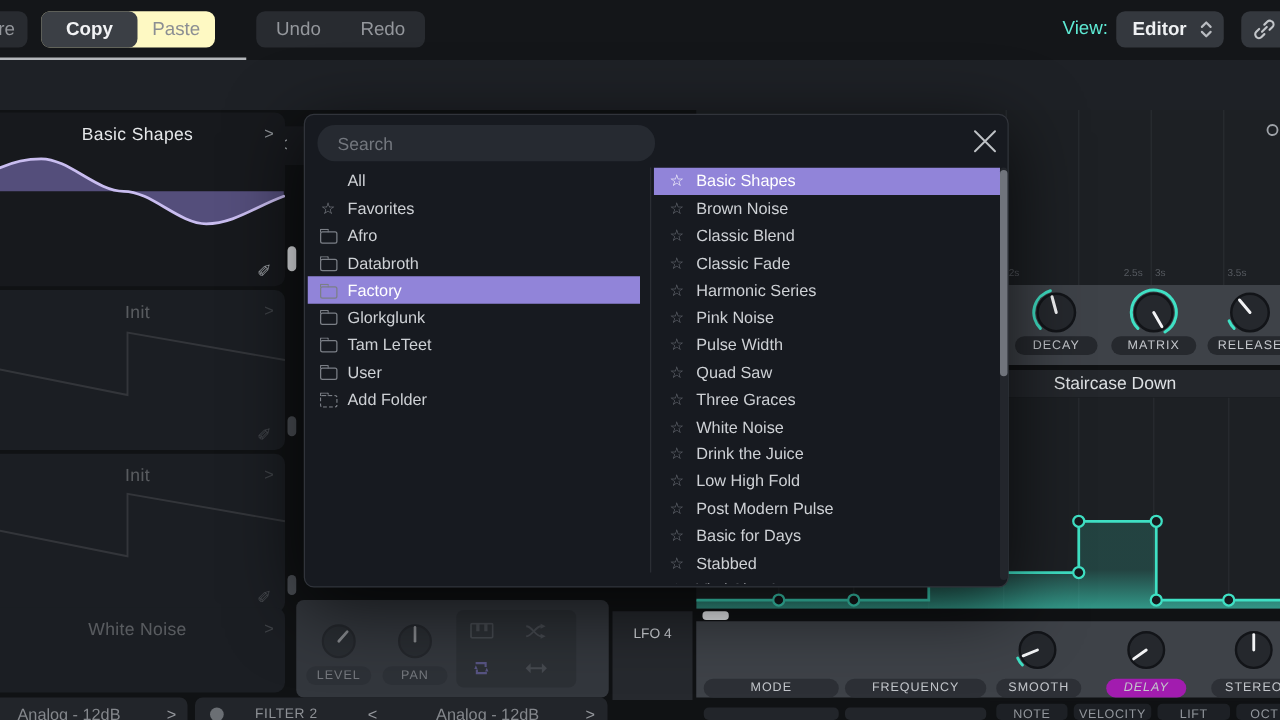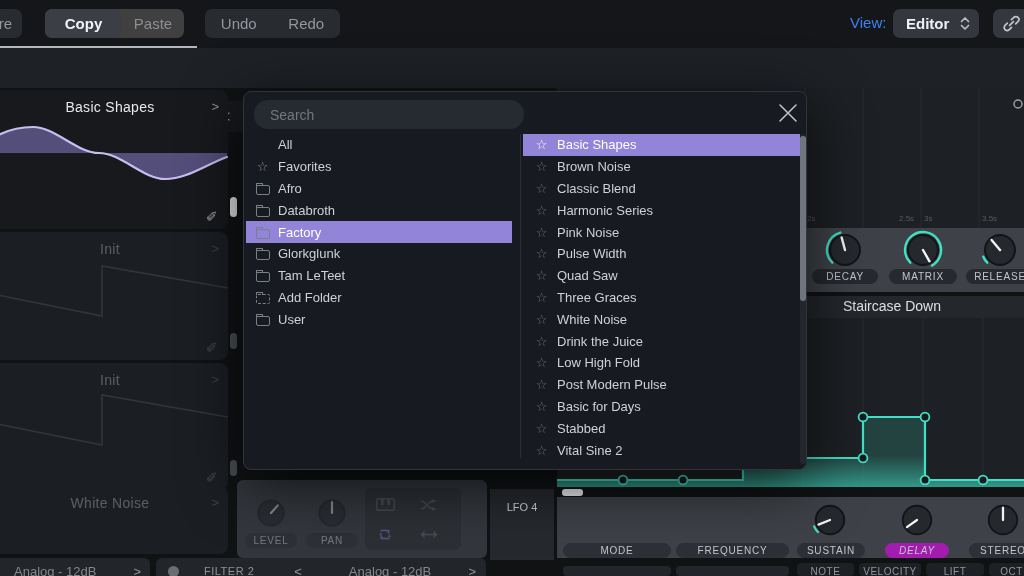--- a/index.html
+++ b/index.html
@@ -88,29 +88,29 @@
   svg{display:block;}
   .txt{position:absolute;}
 </style>
 </head>
 <body>
 
 <div id="app">
 
   <div class="abs topbar">
     <div class="abs tb-btn" style="left:-34px;width:56px;justify-content:flex-end;padding-right:10px;">re</div>
-    <div class="abs" style="left:33px;top:9px;width:139px;height:29px;background:#404040;border-radius:7px;margin-left:12px;">
+    <div class="abs" style="left:33px;top:9px;width:139px;height:29px;background:#fef9c3;border-radius:7px;">
       <div class="abs seg" style="left:0;top:0;width:77px;height:29px;display:flex;align-items:center;justify-content:center;font-size:15px;">Copy</div>
       <div class="abs" style="left:77px;top:0;width:62px;height:29px;display:flex;align-items:center;justify-content:center;font-size:15px;color:#8b8e93;">Paste</div>
     </div>
     <div class="abs tb-btn" style="left:205px;width:135px;">
       <div style="flex:1;text-align:center;">Undo</div>
       <div style="flex:1;text-align:center;">Redo</div>
     </div>
-    <div class="abs txt" style="left:850px;top:14px;font-size:15px;color:#3b82f6;">View:</div>
+    <div class="abs txt" style="left:850px;top:14px;font-size:15px;color:#5eead4;">View:</div>
     <div class="abs tb-btn" style="left:893px;width:86px;background:#34383e;color:#eef0f2;font-weight:bold;justify-content:flex-start;padding-left:13px;">
       <span>Editor</span>
       <svg width="12" height="15" viewBox="0 0 12 15" style="margin-left:10px;">
         <path d="M2.5 5.5 L6 2 L9.5 5.5 M2.5 9.5 L6 13 L9.5 9.5" stroke="#b9bcc1" stroke-width="1.7" fill="none" stroke-linecap="round" stroke-linejoin="round"></path>
       </svg>
     </div>
     <div class="abs tb-btn" style="left:993px;width:44px;background:#34383e;justify-content:flex-start;padding-left:9px;">
       <svg width="19" height="19" viewBox="0 0 20 20">
         <g stroke="#c3c6ca" stroke-width="1.8" fill="none" stroke-linecap="round">
           <path d="M8 12 L12 8"></path>
@@ -361,21 +361,21 @@
       <line x1="20" y1="20" x2="7.9" y2="24.9" stroke="#f2f3f5" stroke-width="2.4" stroke-linecap="round"></line>
     </svg>
     <svg class="abs" style="left:341px;top:4px;" width="38" height="38" viewBox="0 0 40 40">
       <circle cx="20" cy="20" r="15" fill="#25282d" stroke="#121418" stroke-width="2"></circle>
       <line x1="20" y1="20" x2="9.4" y2="27.5" stroke="#f2f3f5" stroke-width="2.4" stroke-linecap="round"></line>
     </svg>
     <svg class="abs" style="left:427px;top:4px;" width="38" height="38" viewBox="0 0 40 40">
       <circle cx="20" cy="20" r="15" fill="#25282d" stroke="#121418" stroke-width="2"></circle>
       <line x1="20" y1="20" x2="20" y2="7" stroke="#f2f3f5" stroke-width="2.4" stroke-linecap="round"></line>
     </svg>
-    <div class="abs pill" style="left:240px;top:46px;width:68px;background:#2d3036;">SUSTAIN</div>
+    <div class="abs pill" style="left:240px;top:46px;width:68px;background:#2d3036;">SMOOTH</div>
     <div class="abs pill" style="left:328px;top:46px;width:64px;background:#a21caf;font-style:italic;">DELAY</div>
     <div class="abs pill" style="left:412px;top:46px;width:68px;background:#2d3036;">STEREO</div>
   </div>
 
   <div class="abs" style="left:792px;top:561px;width:232px;height:15px;background:#0f1113;"></div>
   <div class="abs modtab" style="left:797px;width:57px;">NOTE</div>
   <div class="abs modtab" style="left:859px;width:62px;">VELOCITY</div>
   <div class="abs modtab" style="left:926px;width:58px;">LIFT</div>
   <div class="abs modtab" style="left:989px;width:56px;">OCT N</div>
 
@@ -411,45 +411,49 @@
           <span>Factory</span>
         </div>
         <div class="b-row" data-icon="folder">
           <span class="ric"></span>
           <span>Glorkglunk</span>
         </div>
         <div class="b-row" data-icon="folder">
           <span class="ric"></span>
           <span>Tam LeTeet</span>
         </div>
+        <div class="b-row" data-icon="folder">
+          <span class="ric"></span>
+          <span>User</span>
+        </div>
         <div class="b-row" data-icon="folder-dashed">
           <span class="ric"></span>
           <span>Add Folder</span>
         </div>
-        <div class="b-row" data-icon="folder">
-          <span class="ric"></span>
-          <span>User</span>
-        </div>
       </div>
 
     <div class="abs vdiv"></div>
 
     <div class="abs b-col starlist" style="left:279px;width:277px;height:333px;">
 
     <div class="b-row selected" data-icon="star" style="padding-left:11px;">
           <span class="ric"></span>
           <span>Basic Shapes</span>
         </div>
         <div class="b-row" data-icon="star" style="padding-left:11px;">
           <span class="ric"></span>
           <span>Brown Noise</span>
         </div>
         <div class="b-row" data-icon="star" style="padding-left:11px;">
           <span class="ric"></span>
           <span>Classic Blend</span>
+        </div>
+        <div class="b-row" data-icon="star" style="padding-left:11px;">
+          <span class="ric"></span>
+          <span>Classic Fade</span>
         </div>
         <div class="b-row" data-icon="star" style="padding-left:11px;">
           <span class="ric"></span>
           <span>Harmonic Series</span>
         </div>
         <div class="b-row" data-icon="star" style="padding-left:11px;">
           <span class="ric"></span>
           <span>Pink Noise</span>
         </div>
         <div class="b-row" data-icon="star" style="padding-left:11px;">

